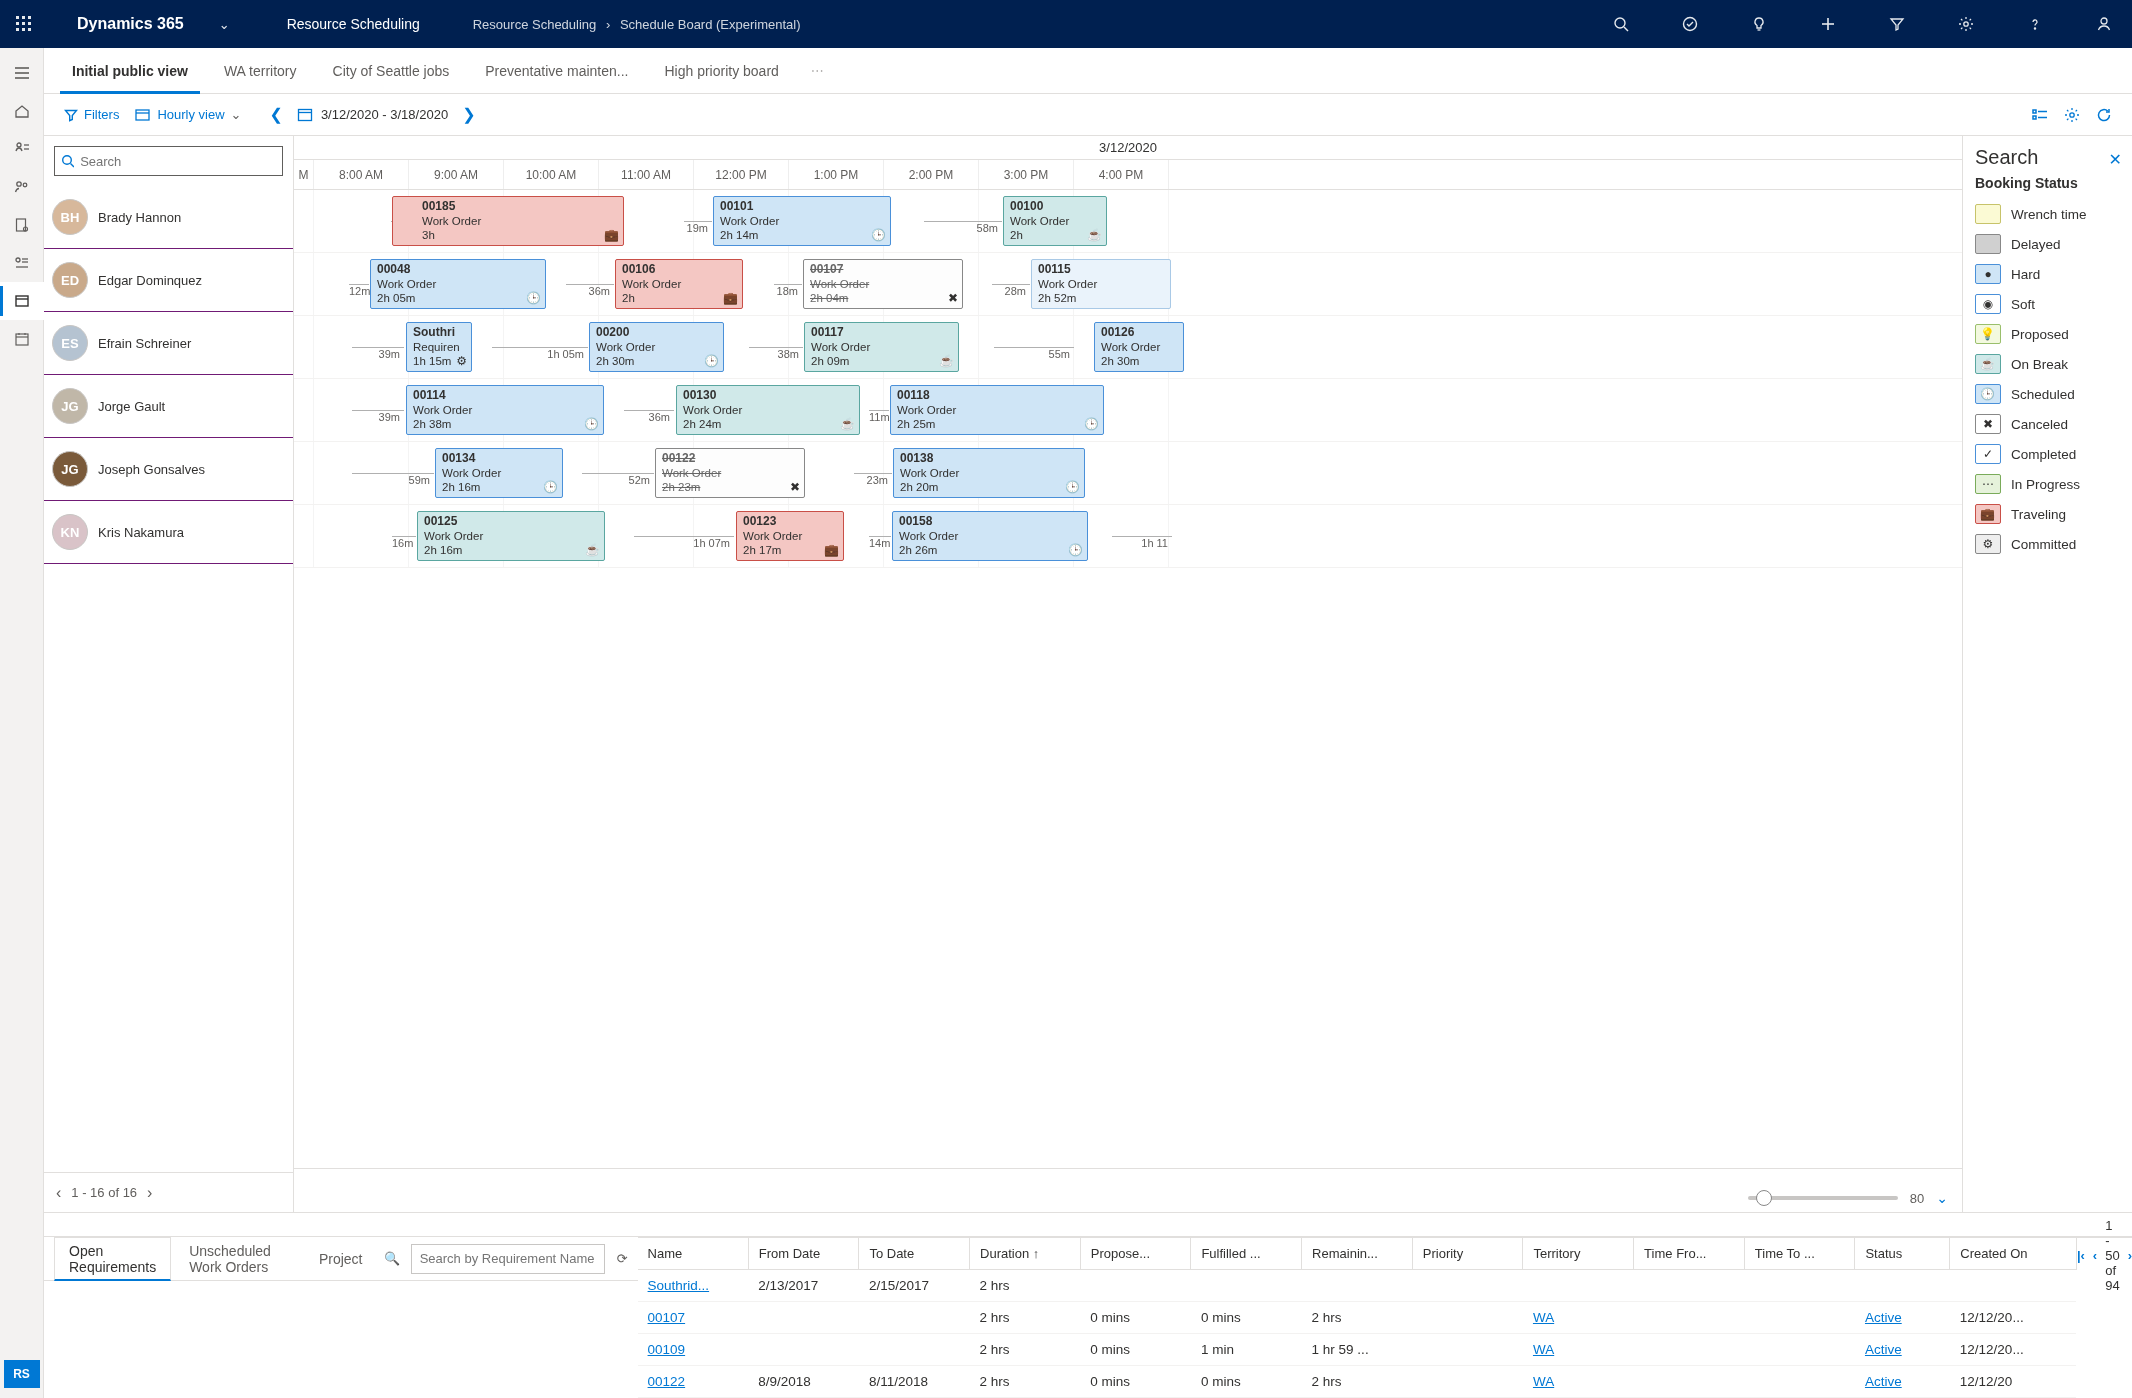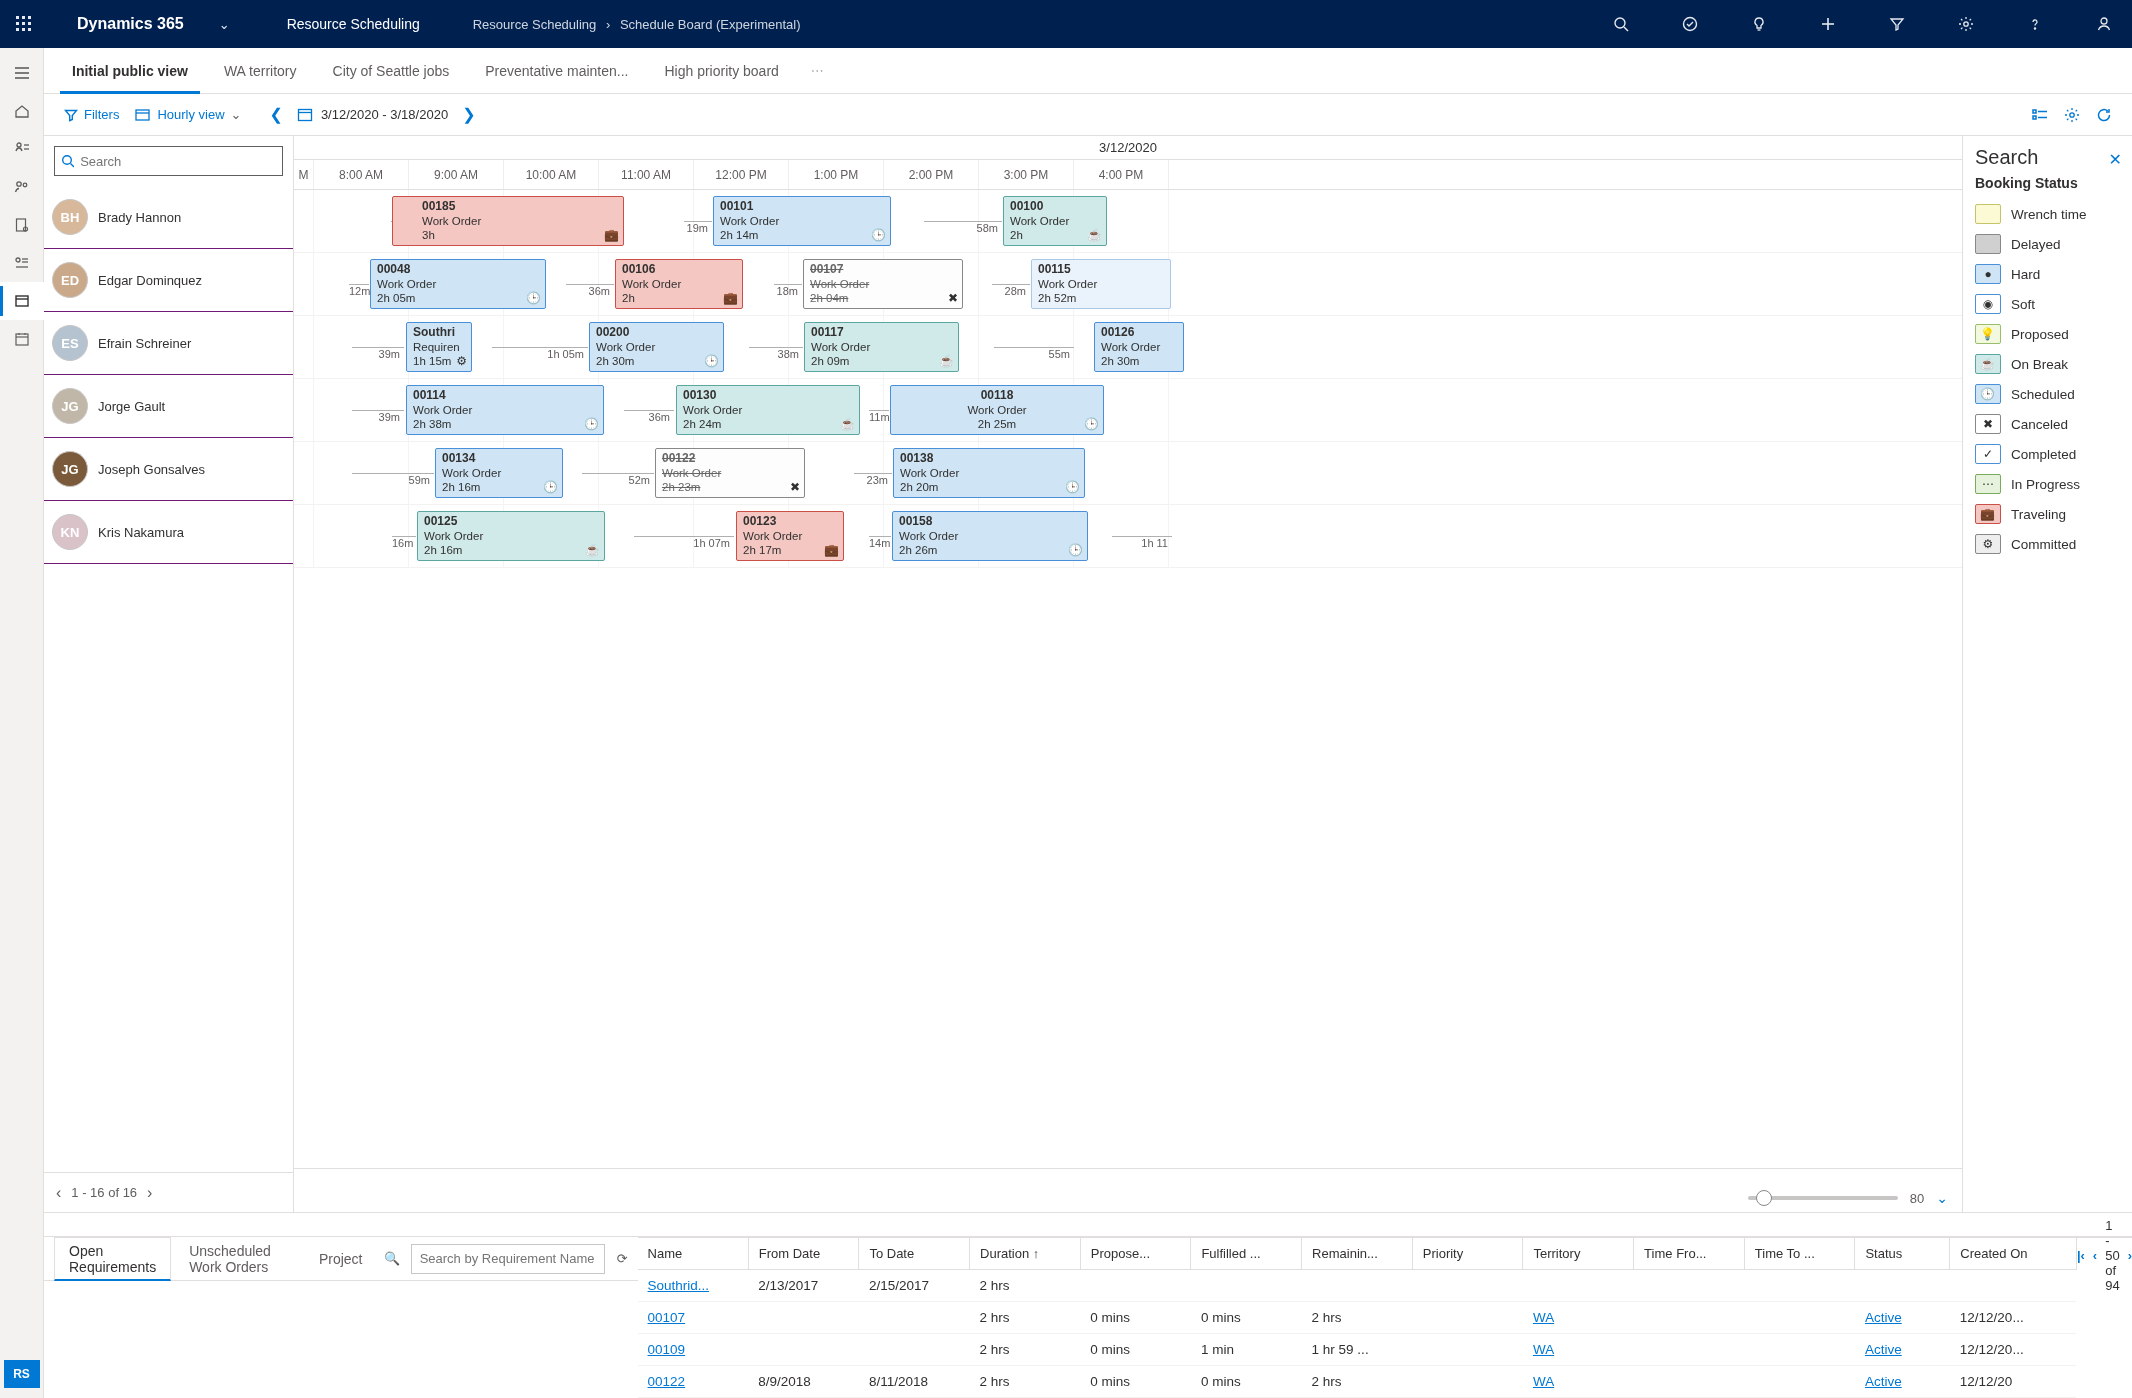--- a/index.html
+++ b/index.html
@@ -515,21 +515,21 @@
                   <div class="bk-ico">🕒</div>
                 </div>
                 <div class="travel-gap" style="left: 405px; width: 50px;">36m</div>
                 <div class="booking c-break" style="left: 457px; width: 184px;">
                   <div class="bk-id">00130</div>
                   <div class="bk-sub">Work Order</div>
                   <div class="bk-dur">2h 24m</div>
                   <div class="bk-ico">☕</div>
                 </div>
                 <div class="travel-gap" style="left: 650px; width: 20px;">11m</div>
-                <div class="booking c-sched" style="left: 671px; width: 214px; text-align: center;">
+                <div class="booking c-sched" style="left: 671px; width: 214px;">
                   <div class="bk-id">00118</div>
                   <div class="bk-sub">Work Order</div>
                   <div class="bk-dur">2h 25m</div>
                   <div class="bk-ico">🕒</div>
                 </div>
               </div>
               <div class="tl-row">
                 <div class="tl-grid">
                   <div></div>
                   <div></div>

